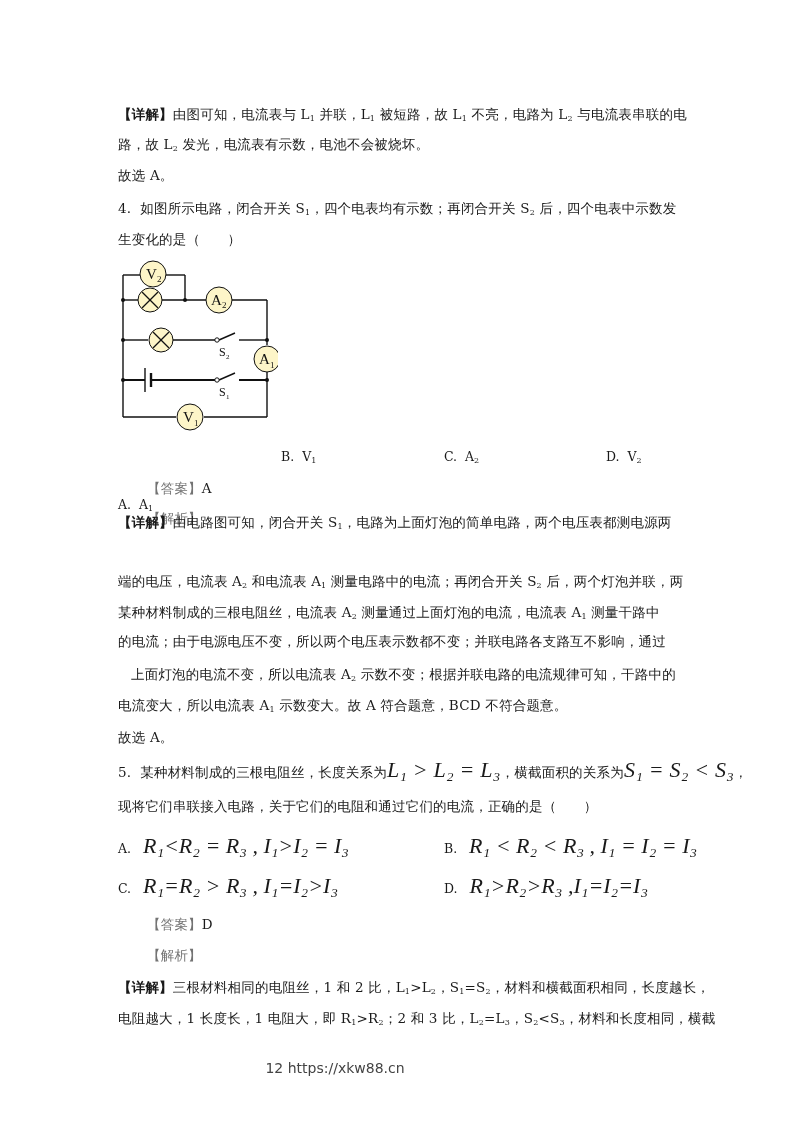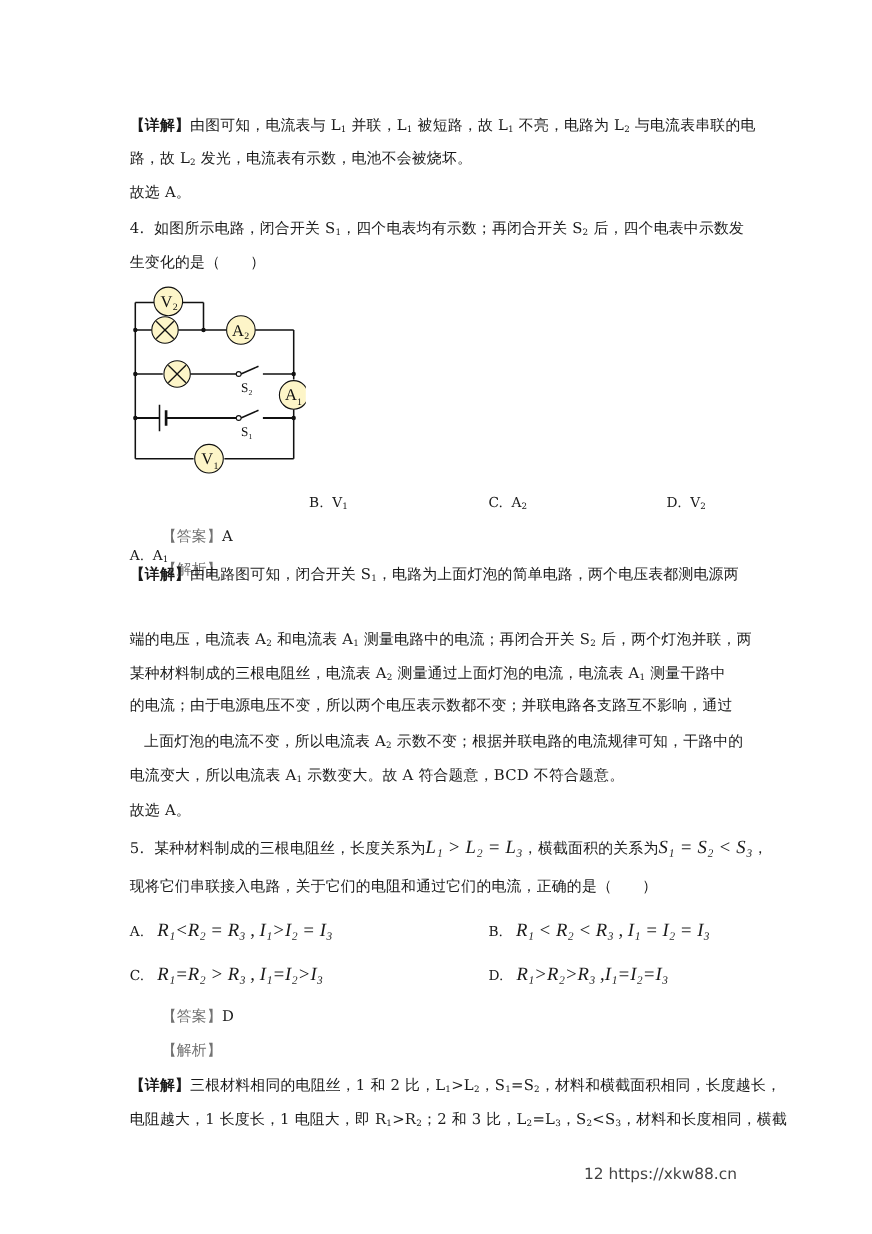--- a/index.html
+++ b/index.html
@@ -2,24 +2,24 @@
 <html><head>
 <meta charset="utf-8">
 <style>
   html, body { margin: 0; padding: 0; background: #ffffff; }
   body { width: 793px; height: 1122px; position: relative; overflow: hidden;
          font-family: "DejaVu Serif", "Liberation Serif", serif; color: #1a1a1a; }
   .line { position: absolute; left: 118px; font-size: 13.5px; line-height: 20px; white-space: nowrap; letter-spacing: 0.2px; }
   .blue { color: #737373; margin-left: 32px; }
   .b { font-weight: bold; }
   sub { font-size: 8px; vertical-align: -2px; }
-  .math { font-family: "Liberation Serif", "DejaVu Serif", serif; font-style: italic; font-size: 17px; }
+  .math { font-family: "Liberation Serif", "DejaVu Serif", serif; font-style: italic; font-size: 22px; }
   .opt { position: absolute; font-size: 12.5px; line-height: 20px; white-space: nowrap; }
   .circuit { position: absolute; left: 118px; top: 255px; width: 160px; height: 180px; }
-  .footer { position: absolute; top: 1060px; left: 0; width: 670px; text-align: right;
+  .footer { position: absolute; top: 1060px; left: 0; width: 670px; text-align: center;
             font-family: "DejaVu Sans", "Liberation Sans", sans-serif; font-size: 14px; color: #444; }
 </style>
 </head>
 <body>
 
 <div class="line" style="top:104px;">
   <span class="b">【详解】</span><span><span>由图可知，电流表与 L</span><sub>1</sub><span> 并联，L</span><sub>1</sub><span> 被短路，故 L</span><sub>1</sub><span> 不亮，电路为 L</span><sub>2</sub><span> 与电流表串联的电</span></span>
 </div>
 <div class="line" style="top:134px;">
   <span><span>路，故 L</span><sub>2</sub><span> 发光，电流表有示数，电池不会被烧坏。</span></span>

